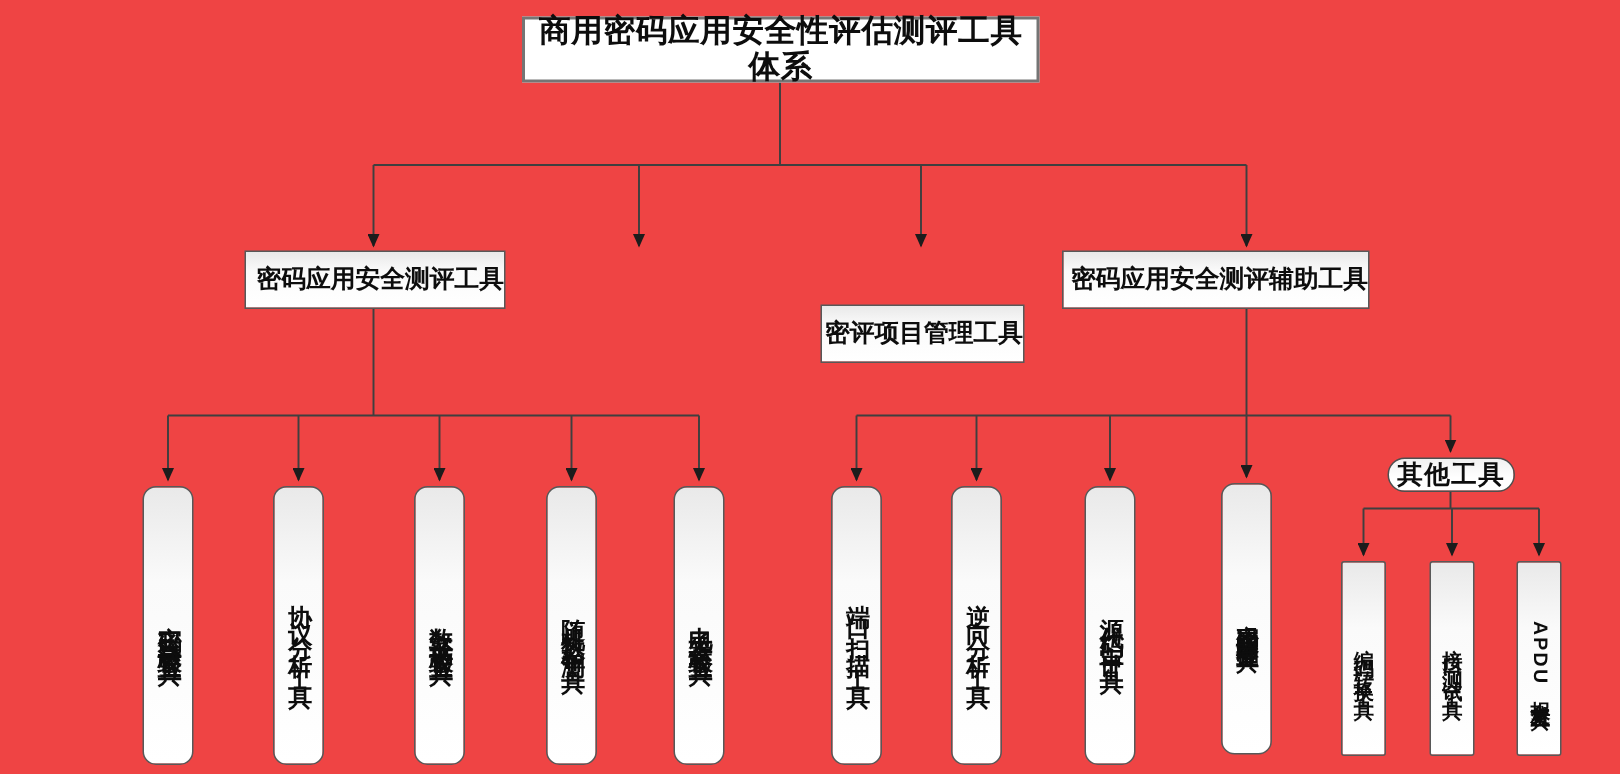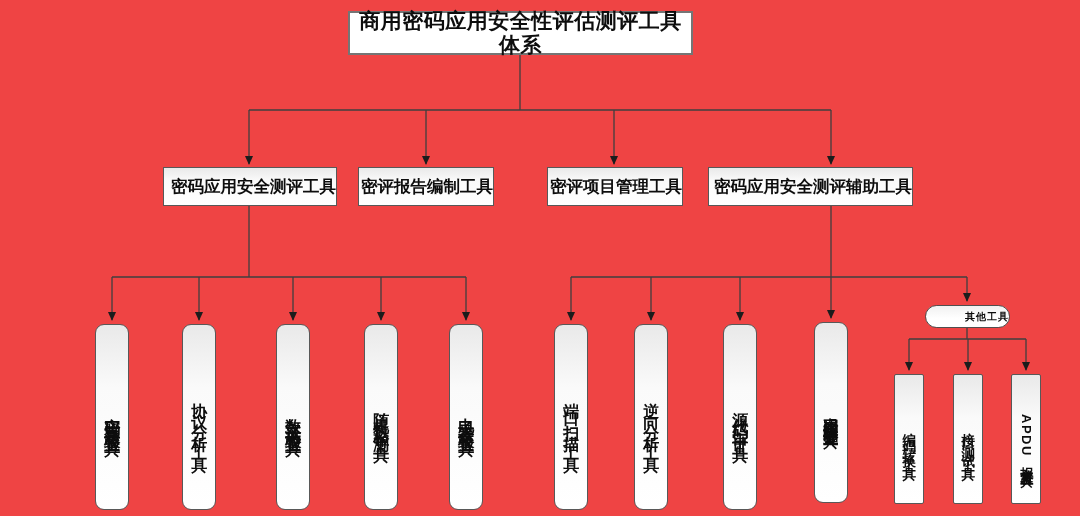--- a/index.html
+++ b/index.html
@@ -23,21 +23,21 @@
     line-height:1.15;
   }
   .root{
     left:348px;top:11px;width:345px;height:44px;
     border:2px solid #757575;background:#ffffff;
     font-size:21px;letter-spacing:0.5px;
   }
   .lvl2{top:167px;height:39px;font-size:16.5px;justify-content:flex-end;}
   .b1{left:163px;width:174px;}
   .b2{left:358px;width:136px;}
-  .b3{left:547px;width:136px;}
+  .b3{left:547px;width:136px;margin-top:36px;}
   .b4{left:708px;width:205px;}
   .tall{
     top:324px;height:186px;width:34px;
     border-radius:9px;font-size:16px;
   }
   .tall4{
     top:322px;height:181px;width:34px;
     border-radius:9px;font-size:15px;
   }
   .small{
@@ -51,23 +51,22 @@
   }
   .ls6{letter-spacing:11px;margin-bottom:-11px;}
   .ls7{letter-spacing:6px;margin-bottom:-6px;}
   .ls8{letter-spacing:3.5px;margin-bottom:-3.5px;}
   .ls10{letter-spacing:2px;margin-bottom:-2px;}
   .ls6s{letter-spacing:7px;margin-bottom:-7px;}
   .lsapdu{letter-spacing:1.5px;margin-bottom:-1.5px;font-size:13px;}
   .oval{
     left:925px;top:305px;width:85px;height:23px;
     border-radius:12px;border:1.5px solid #4f4f4f;
-    font-size:10px;letter-spacing:1px;
+    font-size:17px;letter-spacing:1px;
     background:linear-gradient(180deg,#f1f1f1 0%,#ffffff 60%);
-    justify-content:flex-end;
   }
   
   .c112{left:95px;}  .c199{left:182px;} .c293{left:276px;}
   .c381{left:364px;} .c466{left:449px;} .c571{left:554px;}
   .c651{left:634px;} .c740{left:723px;} .c831{left:814px;}
   .c909{left:894px;} .c968{left:953px;} .c1026{left:1011px;}
 </style>
 </head>
 <body>
 
@@ -111,23 +110,20 @@
     </g>
   </svg>
 
   <div class="node root">
     <span>商用密码应用安全性评估测评工具体系</span>
   </div>
 
   <div class="node lvl2 b1">
     <span>密码应用安全测评工具</span>
   </div>
-  <div class="node lvl2 b2">
-    <span>密评报告编制工具</span>
-  </div>
   <div class="node lvl2 b3">
     <span>密评项目管理工具</span>
   </div>
   <div class="node lvl2 b4">
     <span>密码应用安全测评辅助工具</span>
   </div>
 
   <div class="node tall c112">
     <span class="vtext ls8">密码算法校验工具</span>
   </div>

